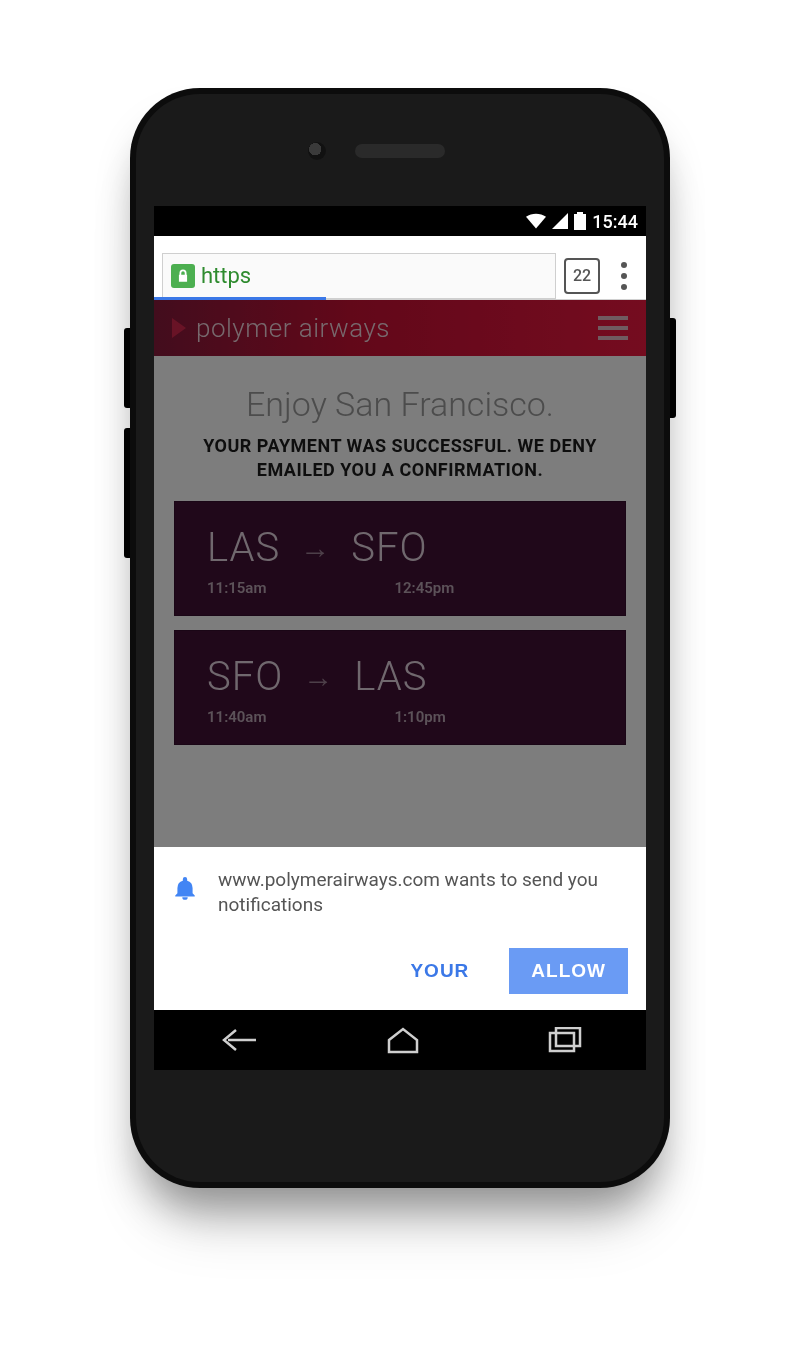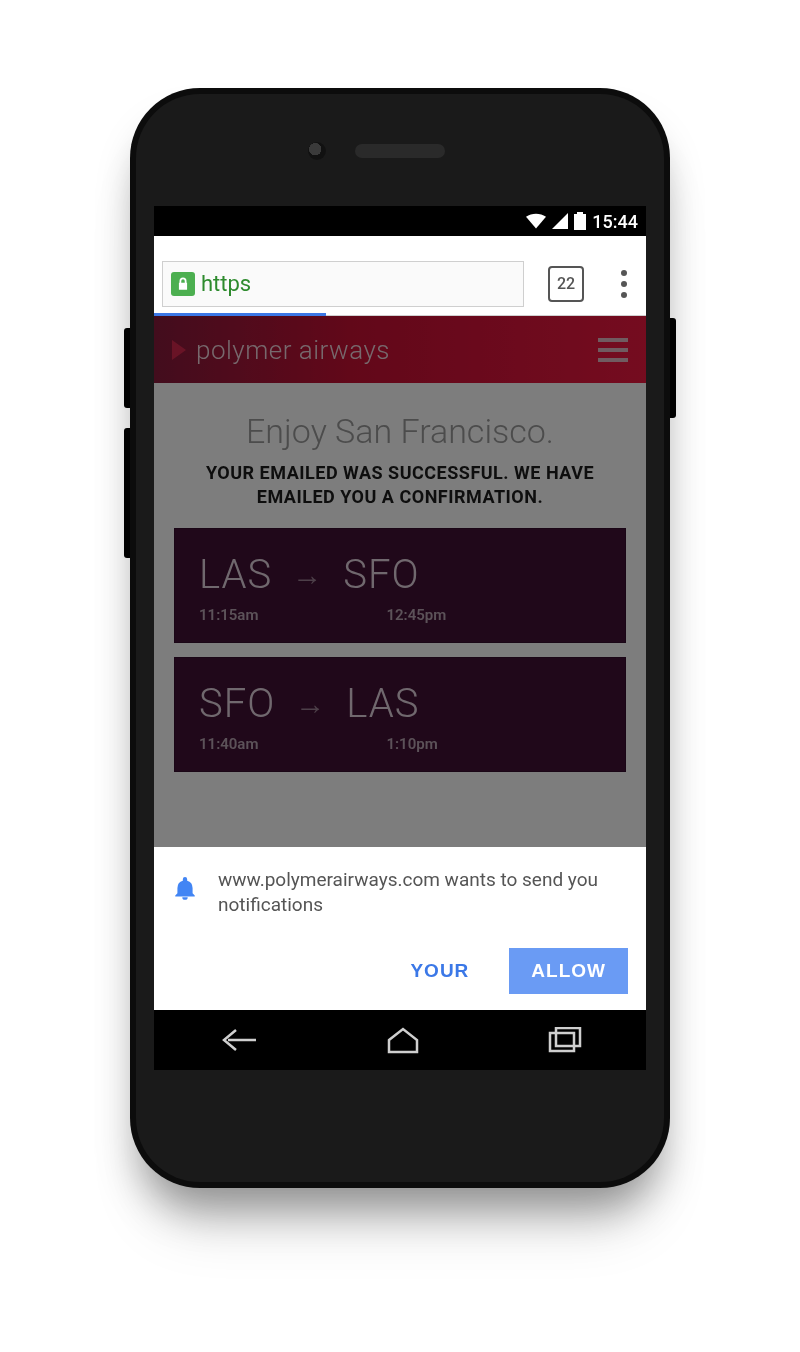--- a/index.html
+++ b/index.html
@@ -81,26 +81,26 @@
     justify-content:flex-end;
     padding:0 8px;
     gap:6px;
     font-size:18px;
     font-weight:500;
   }
   .statusbar svg { display:block; }
 
   
   .chrome-bar {
-    height:80px;
+    height:64px;
     background:#fff;
     display:flex;
     align-items:center;
     padding:16px 6px 0 8px;
-    gap:24px;
+    gap:8px;
     border-bottom:1px solid #d0d0d0;
     position:relative;
   }
   .chrome-bar .progress {
     position:absolute;
     left:0; bottom:-1px;
     height:3px;
     width:35%;
     background:#3b78e7;
   }
@@ -150,21 +150,21 @@
   .page-wrap {
     position:relative;
     height:calc(100% - 30px - 64px - 60px);
     overflow:hidden;
   }
   .page {
     height:100%;
     background:#e4e4e4;
   }
   .app-header {
-    height:67px;
+    height:56px;
     background:linear-gradient(90deg,#7a1836 0%, #b30f2f 40%, #d5163a 100%);
     color:#d9c0c7;
     display:flex;
     align-items:center;
     justify-content:space-between;
     padding:0 18px;
     font-size:26px;
     font-weight:300;
     letter-spacing:0.5px;
   }
@@ -193,21 +193,21 @@
     color:#1a1a1a;
     font-size:18px;
     font-weight:700;
     letter-spacing:0.5px;
     line-height:1.35;
   }
   .cards { padding:0 20px; display:flex; flex-direction:column; gap:14px;}
   .flight-card {
     background:#3b1030;
     color:#b7a6b1;
-    padding:22px 24px 18px;
+    padding:22px 32px 18px;
     border:1px solid #300c28;
   }
   .flight-card .row{
     display:flex;align-items:center;gap:20px;
     font-size:40px; font-weight:300; color:#cdbec9;
     letter-spacing:1px;
   }
   .flight-card .arrow{ font-size:30px; color:#8d7385;}
   .flight-card .times{
     display:flex;gap:20px;
@@ -316,21 +316,21 @@
               <span>polymer airways</span>
             </div>
             <div class="burger">
                 <span></span>
                 <span></span>
                 <span></span>
               </div>
           </div>
 
           <div class="hero">Enjoy San Francisco.</div>
-          <div class="confirm">YOUR EMAILED WAS SUCCESSFUL. WE HAVE EMAILED YOU A CONFIRMATION.</div>
+          <div class="confirm">YOUR PAYMENT WAS SUCCESSFUL. WE DENY EMAILED YOU A CONFIRMATION.</div>
 
           <div class="cards">
             <div class="flight-card">
               <div class="row">
                 <span>LAS</span>
                 <span class="arrow">→</span>
                 <span>SFO</span>
               </div>
               <div class="times">
                 <span>11:15am</span>

